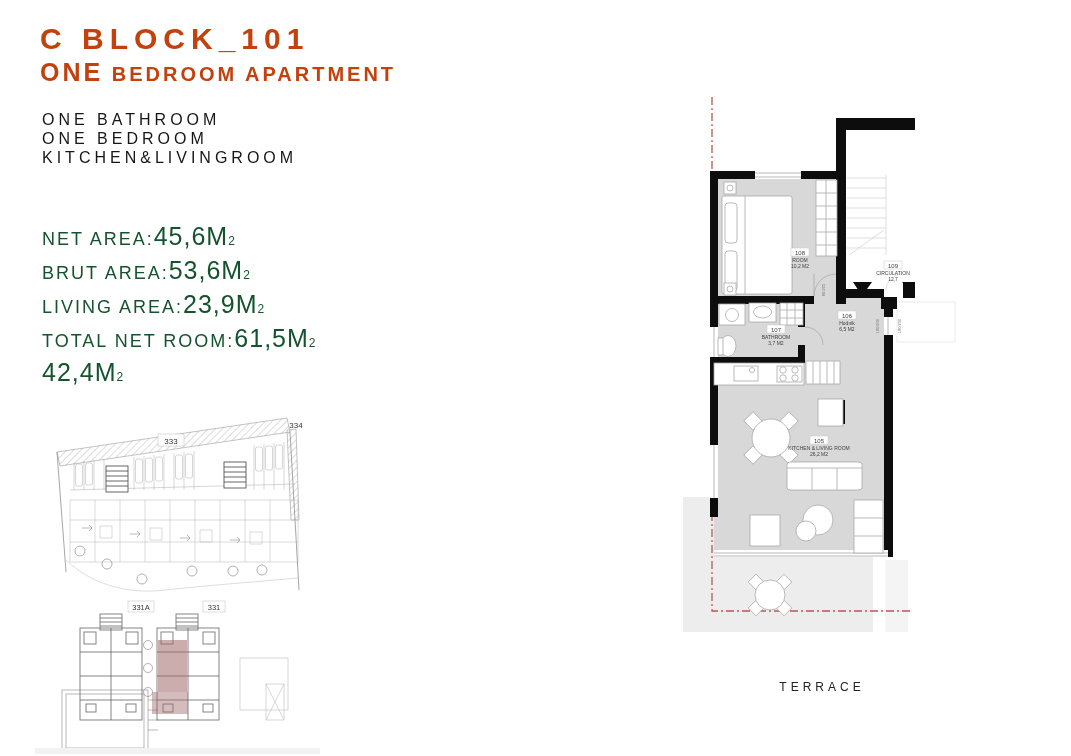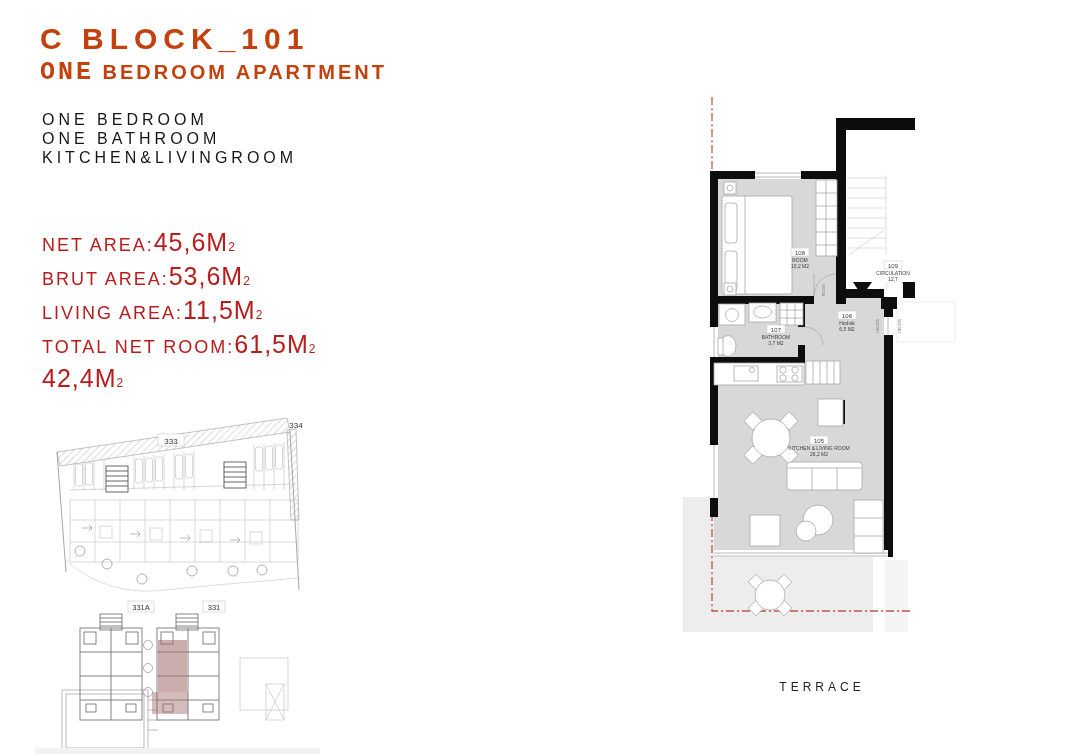--- a/index.html
+++ b/index.html
@@ -10,64 +10,64 @@
   }
   .accent{color:#c2410c;}
   .title{
     position:absolute;left:40px;top:22px;
     font-size:30px;font-weight:700;letter-spacing:6px;
   }
   .subtitle{
     position:absolute;left:40px;top:58px;
     font-weight:700;letter-spacing:3px;white-space:nowrap;
   }
-  .subtitle .lead{font-size:25px;font-family:Liberation Mono, monospace;}
+  .subtitle .lead{font-size:25px;}
   .subtitle .rest{font-size:20px;margin-top:31px;}
   .features{
     position:absolute;left:42px;top:110px;
     font-size:16px;letter-spacing:4px;color:#161616;
     line-height:19px;font-weight:400;white-space:nowrap;
   }
-  .areas{position:absolute;left:42px;top:228px;color:#b91c1c;}
+  .areas{position:absolute;left:42px;top:222px;color:#14532d;}
   .area-line{height:34px;display:flex;align-items:baseline;white-space:nowrap;}
   .area-label{font-size:18px;letter-spacing:2px;}
   .area-value{font-size:25px;letter-spacing:1px;text-align:center;}
   .area-line sup{font-size:12px;vertical-align:super;}
   .plan-layer{position:absolute;left:0;top:0;width:1071px;height:756px;}
   svg text{font-family:"Liberation Sans", sans-serif;}
 </style>
 </head>
 <body>
 
 <div class="title accent">C BLOCK_101</div>
 
 <div class="subtitle accent">
   <span class="lead">ONE</span><span class="rest"> BEDROOM APARTMENT</span>
 </div>
 
 <div class="features">
+  <div>ONE BATHROOM</div>
   <div>ONE BEDROOM</div>
-  <div>ONE BATHROOM</div>
   <div>KITCHEN&amp;LIVINGROOM</div>
 </div>
 
 <div class="areas">
   <div class="area-line">
     <span class="area-label">NET AREA:</span>
       <span class="area-value">45,6M</span>
       <sup>2</sup>
   </div>
   <div class="area-line">
     <span class="area-label">BRUT AREA:</span>
       <span class="area-value">53,6M</span>
       <sup>2</sup>
   </div>
   <div class="area-line">
     <span class="area-label">LIVING AREA:</span>
-      <span class="area-value">11,5M</span>
+      <span class="area-value">23,9M</span>
       <sup>2</sup>
   </div>
   <div class="area-line">
     <span class="area-label">TOTAL NET ROOM:</span>
       <span class="area-value">61,5M</span>
       <sup>2</sup>
   </div>
   <div class="area-line">
       <span class="area-value">42,4M</span>
       <sup>2</sup>

